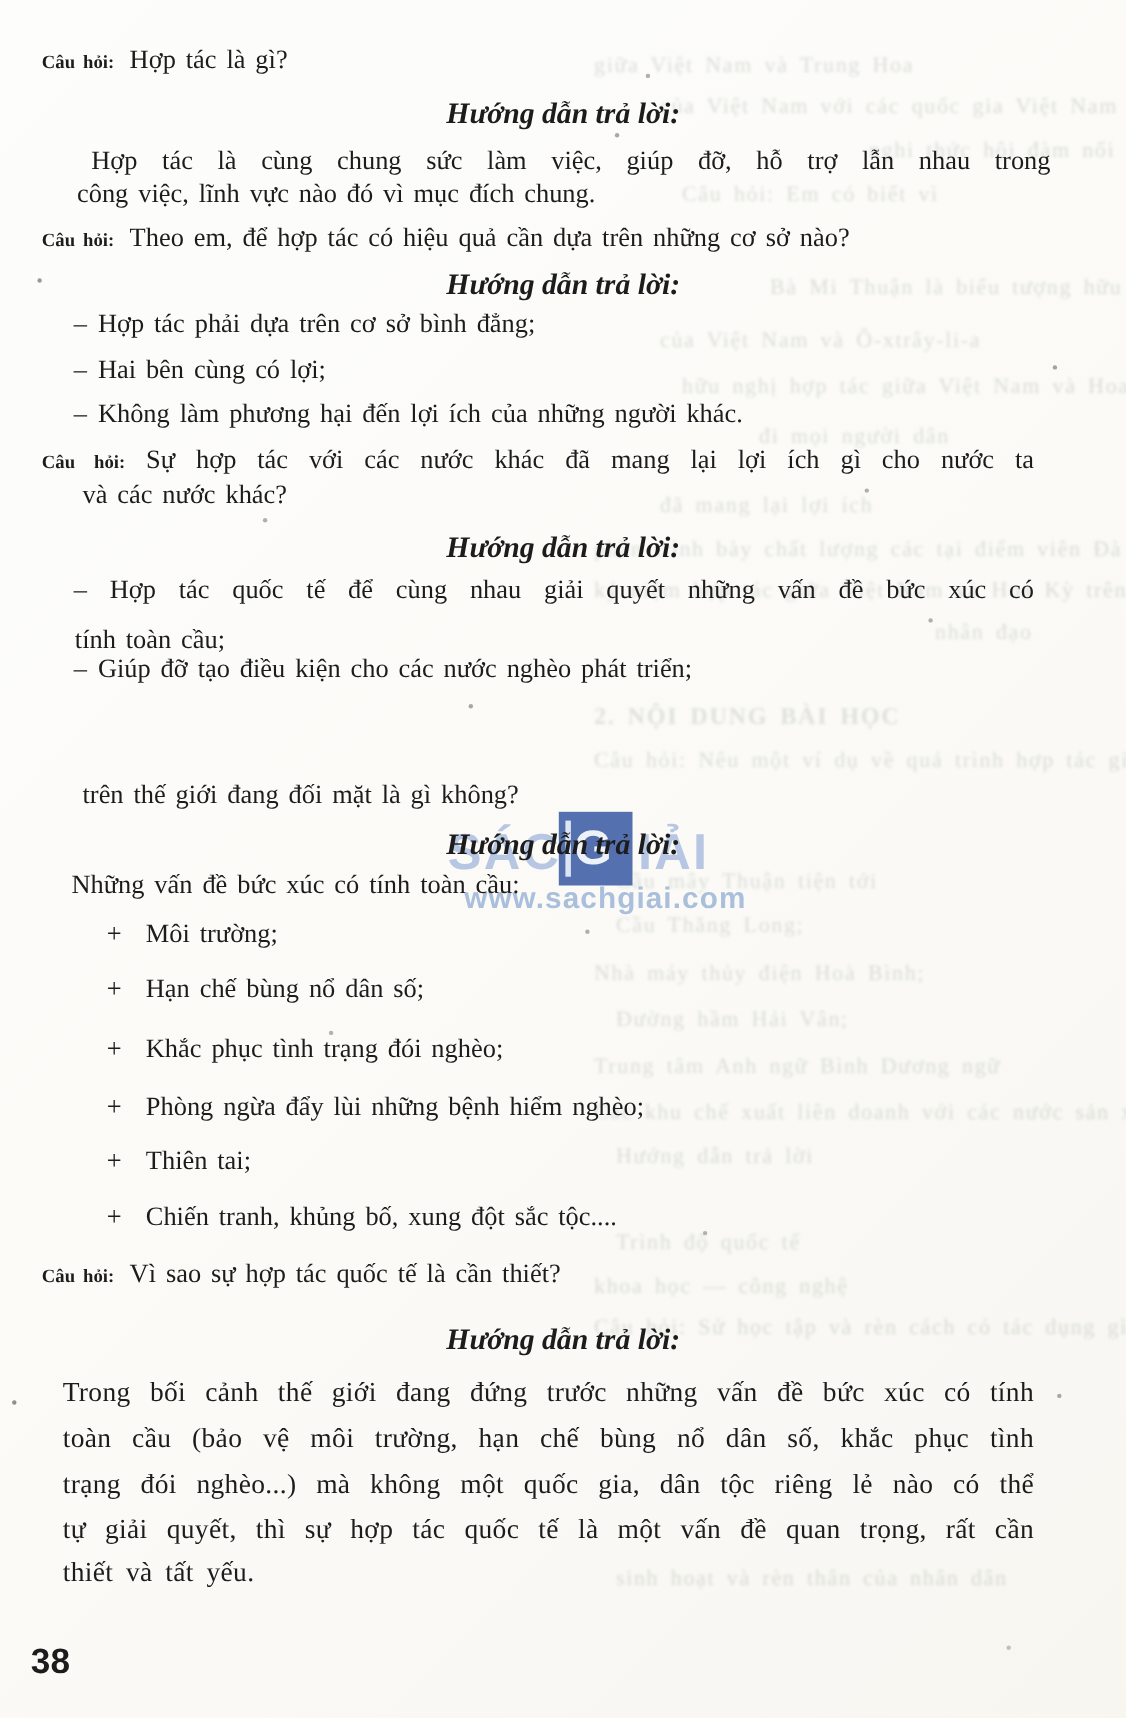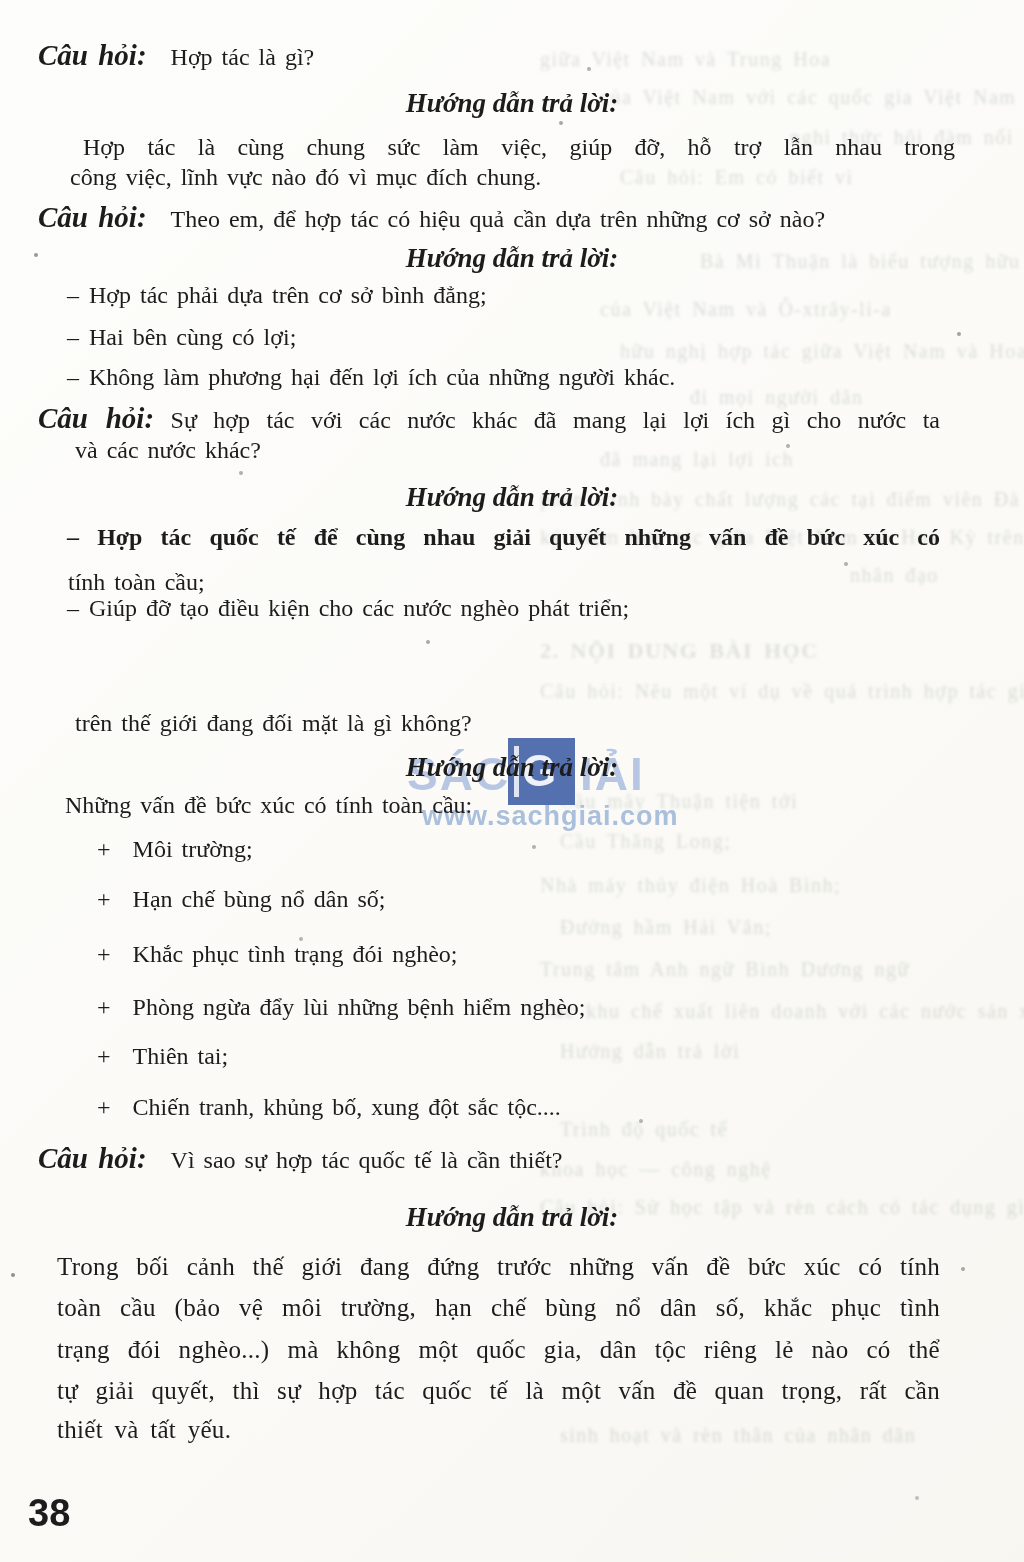--- a/index.html
+++ b/index.html
@@ -5,28 +5,28 @@
   html,body{margin:0;padding:0;background:#e8e8e4;}
   .page{
     position:relative;width:1024px;height:1562px;margin:0 auto;
     background:linear-gradient(135deg,#fdfdfb 0%,#fbfaf7 55%,#f7f6f1 100%);
     overflow:hidden;
     font-family:"Liberation Serif","DejaVu Serif",serif;
     color:#1c1c1c;
   }
   .line{position:absolute;white-space:nowrap;font-size:24px;line-height:32px;word-spacing:3px;z-index:2;}
   .just{white-space:normal;text-align:justify;text-align-last:justify;}
-  .qprefix{font-weight:bold;font-style:italic;font-size:29px;}
-  .q .qtext{margin-left:24px;}
+  .qprefix{font-weight:bold;font-size:17px;}
+  .q .qtext{margin-left:14px;}
   .heading{position:absolute;left:0;width:1024px;text-align:center;font-weight:bold;font-style:italic;font-size:27px;line-height:32px;z-index:2;}
   .marker{display:inline-block;}
   .dash .dtext{margin-left:10px;}
   .plus .ptext{margin-left:22px;}
   .fp{font-size:25px;line-height:34px;word-spacing:5px;letter-spacing:0.3px;}
-  .pagenum{position:absolute;left:28px;top:1492px;font-family:"Liberation Sans","DejaVu Sans",sans-serif;font-weight:bold;font-size:38px;z-index:2;}
+  .pagenum{position:absolute;left:28px;top:1492px;font-family:"Liberation Sans","DejaVu Sans",sans-serif;font-weight:bold;font-size:32px;z-index:2;}
   
   .wm{position:absolute;z-index:1;font-family:"Liberation Sans","DejaVu Sans",sans-serif;}
   .wm-brand{top:747px;font-size:46px;font-weight:bold;color:#b7c7e3;letter-spacing:2px;}
   .wm-left{left:407px;}
   .wm-right{left:580px;}
   .wm-box{left:508px;top:738px;width:67px;height:67px;background:#5570ae;}
   .wm-box .g{position:absolute;left:14px;top:8px;font-size:44px;font-weight:bold;color:#eef2f8;font-family:"Liberation Sans",sans-serif;}
   .wm-box .bar{position:absolute;left:6px;top:8px;width:5px;height:51px;background:#dde6f2;}
   .wm-url{left:422px;top:801px;font-size:27px;font-weight:bold;color:#a9bfdc;letter-spacing:1px;}
   
@@ -99,21 +99,21 @@
   </div>
   <div class="line dash" style="left:67px;top:361px;">
     <span class="marker">–</span><span class="dtext">Không làm phương hại đến lợi ích của những người khác.</span>
   </div>
 
   <div class="line q just" style="left:38px;top:402px;width:902px;">
     <span class="qprefix">Câu hỏi:</span> <span>Sự hợp tác với các nước khác đã mang lại lợi ích gì cho nước ta</span>
   </div>
   <div class="line" style="left:75px;top:434px;">và các nước khác?</div>
   <div class="heading" style="top:481px;">Hướng dẫn trả lời:</div>
-  <div class="line dash just" style="left:67px;top:521px;width:873px;font-weight:bold;">
+  <div class="line dash just" style="left:67px;top:521px;width:873px;">
     <span class="marker">–</span> <span>Hợp tác quốc tế để cùng nhau giải quyết những vấn đề bức xúc có</span>
   </div>
   <div class="line" style="left:68px;top:566px;">tính toàn cầu;</div>
   <div class="line dash" style="left:67px;top:592px;">
     <span class="marker">–</span><span class="dtext">Giúp đỡ tạo điều kiện cho các nước nghèo phát triển;</span>
   </div>
 
   <div class="line" style="left:75px;top:707px;">trên thế giới đang đối mặt là gì không?</div>
   <div class="heading" style="top:751px;">Hướng dẫn trả lời:</div>
   <div class="line" style="left:65px;top:789px;">Những vấn đề bức xúc có tính toàn cầu:</div>

